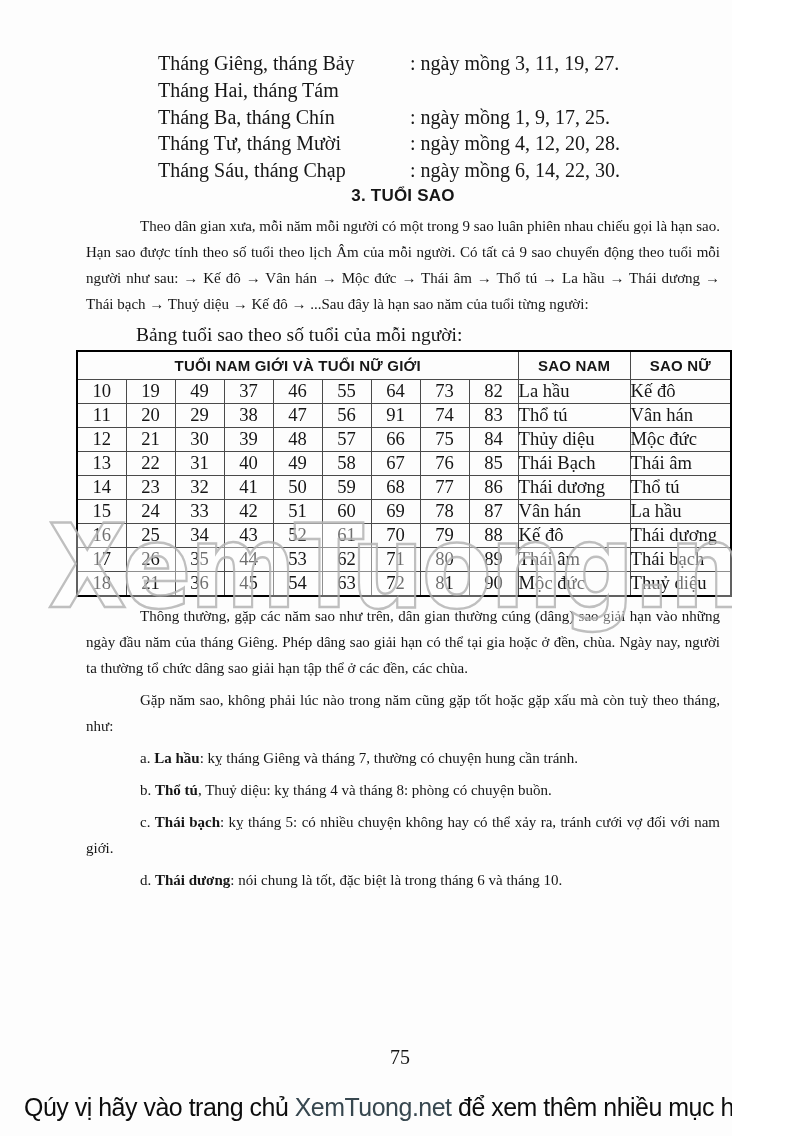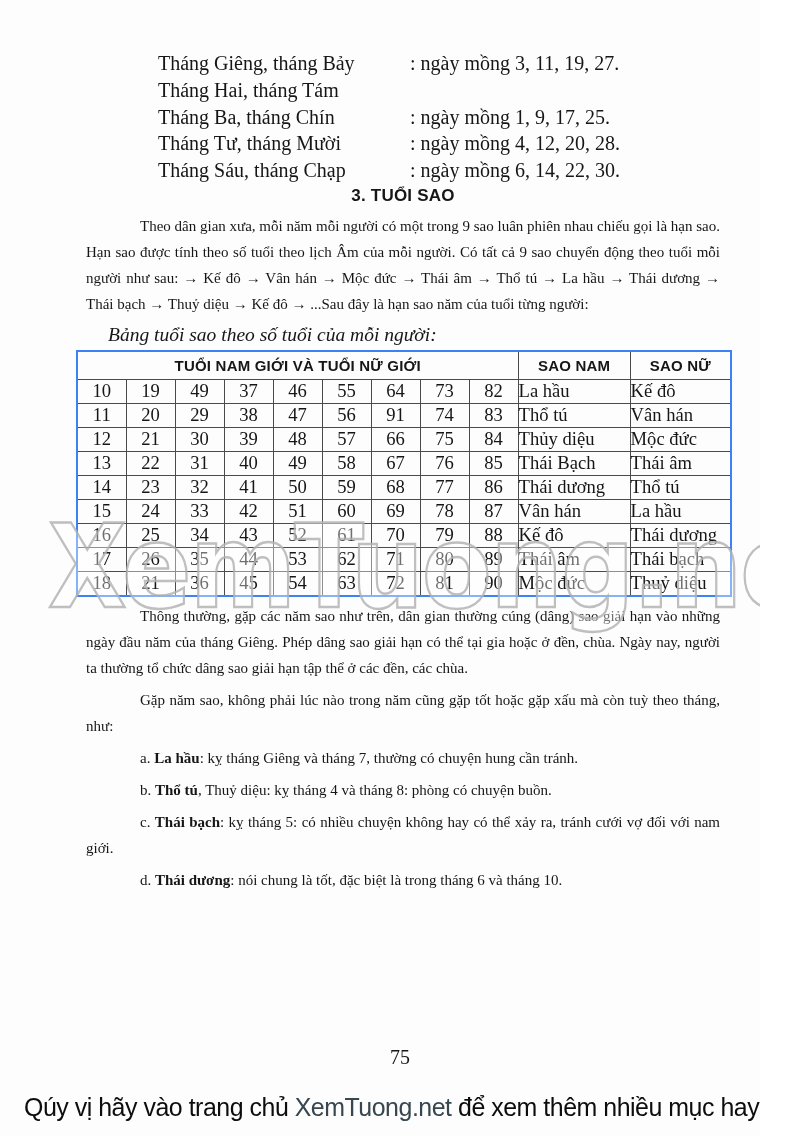--- a/index.html
+++ b/index.html
@@ -1,20 +1,19 @@
 <!DOCTYPE html>
 <html lang="vi"><head>
 <meta charset="utf-8">
 <style>
   html,body{margin:0;padding:0;background:#fff;}
   .page{
     position:relative;width:732px;height:1136px;background:#fdfdfd;
     color:#161616;font-family:"Liberation Serif","DejaVu Serif",serif;
     overflow:hidden;
-    padding-left:28px;
   }
   .content{position:absolute;top:50px;left:80px;width:646px;}
 
   
   .months{margin-left:78px;}
   .month-row{display:flex;font-size:20px;line-height:26.8px;white-space:nowrap;}
   .m-label{width:252px;}
   .m-value{flex:1;}
 
   
@@ -24,28 +23,28 @@
     letter-spacing:0.2px;
   }
 
   
   p.body{
     margin:6px;font-size:15px;line-height:26px;text-align:justify;
     text-indent:54px;
   }
 
   .caption{
-    font-style:italic;font-size:19.5px;line-height:24px;
-    margin:4px 0 3px 28px;
+    font-size:19.5px;line-height:24px;
+    margin:4px 0 3px 56px;
   }
 
   
   table.sao{
     border-collapse:collapse;table-layout:fixed;width:654px;margin-left:-4px;
-    border:2px solid #3b82f6;
+    border:2px solid #000000;
   }
   table.sao th,table.sao td{border:1px solid #4a4a4a;padding:0;}
   table.sao th{
     font-family:"Liberation Sans","DejaVu Sans",sans-serif;
     font-size:15px;height:27px;font-weight:bold;letter-spacing:0.2px;
   }
   td.num{text-align:center;font-size:18.6px;height:23px;}
   td.sao{padding-left:5px;font-size:18.6px;height:23px;}
 
   .after-table{margin-top:3px;}

